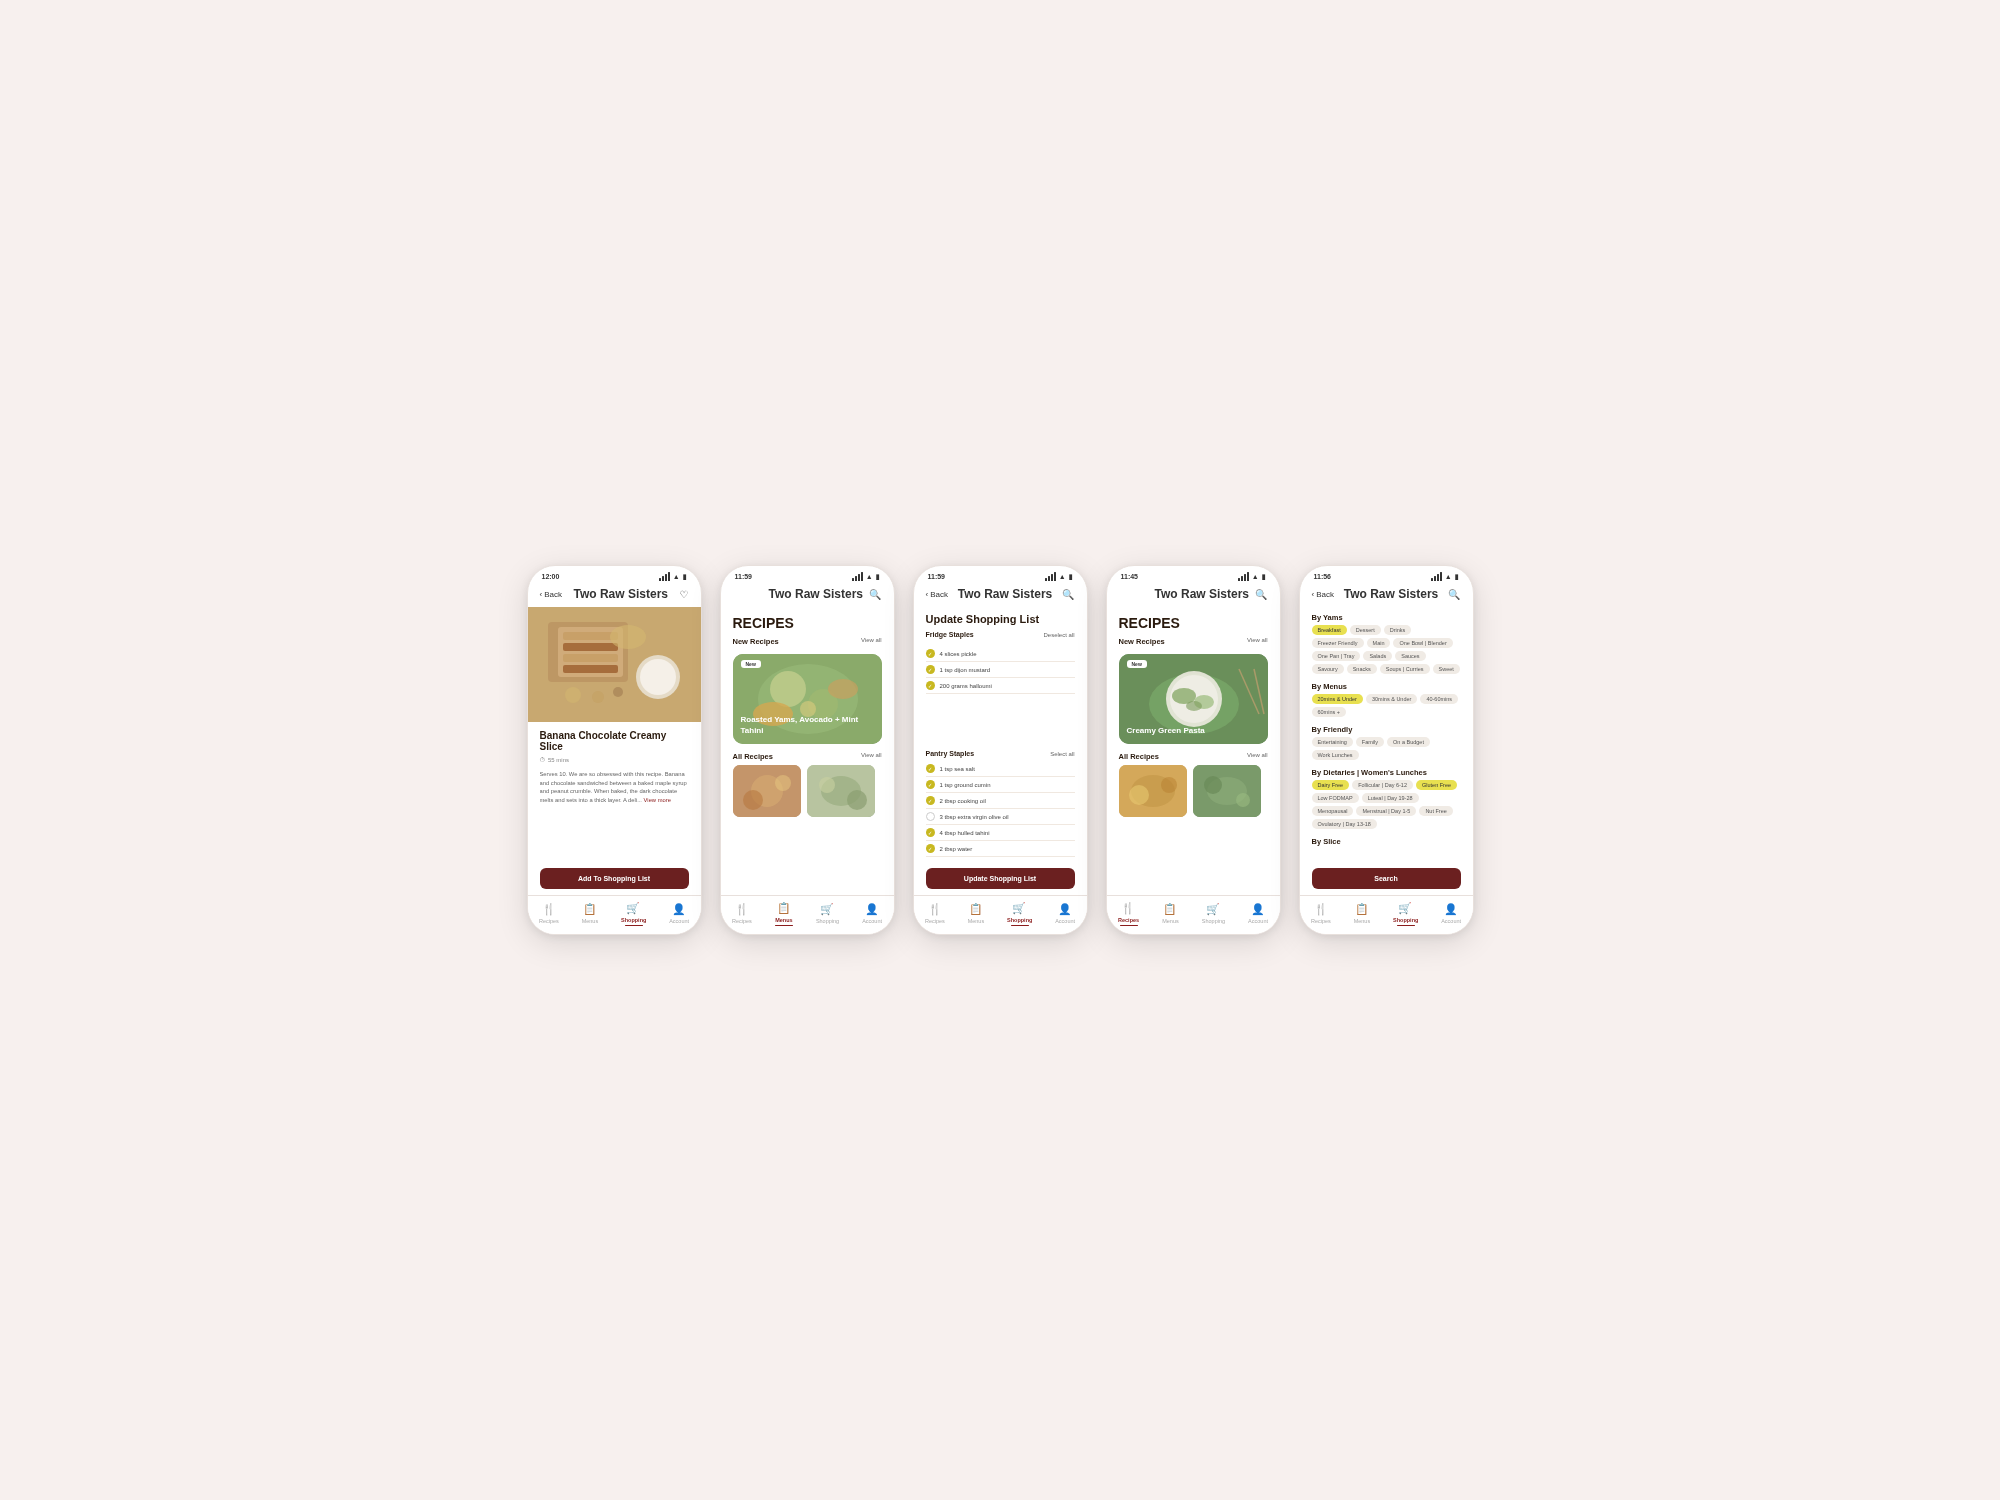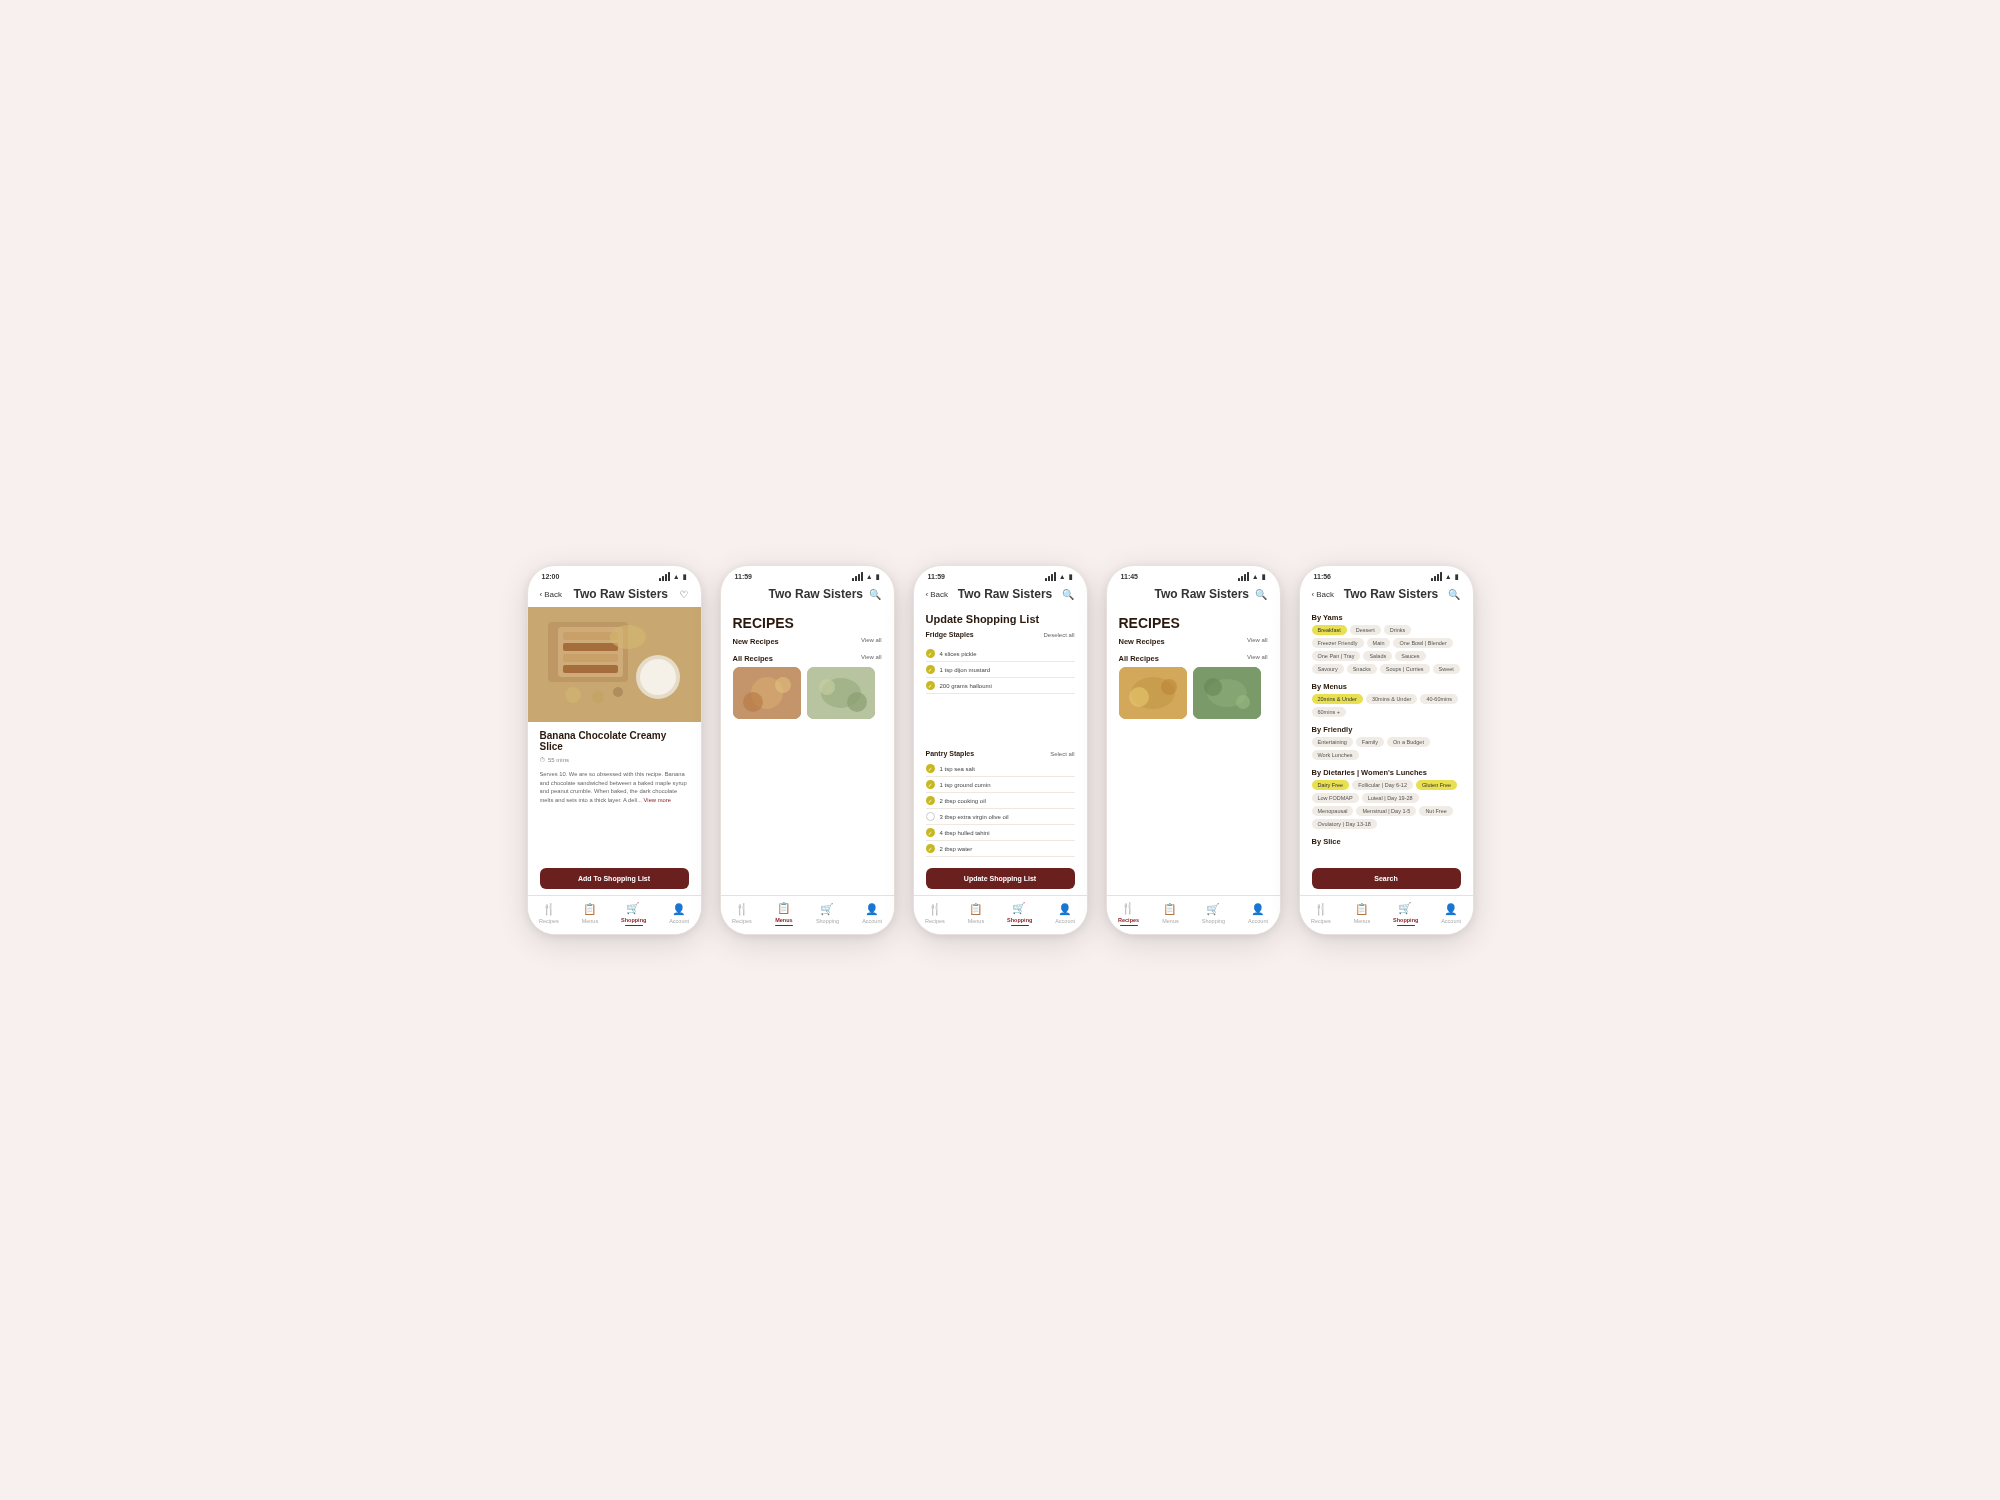--- a/index.html
+++ b/index.html
@@ -395,20 +395,33 @@
       <span class="nav-icon">🔍</span>
     </div>
     <div class="screen-content">
       <div class="recipes-header">
         <div class="recipes-main-title">RECIPES</div>
         <div class="section-row">
           <span class="section-title">New Recipes</span>
           <span class="view-all">View all</span>
         </div>
       </div>
+      <div class="featured-card yam-art">
+        <svg width="151" height="90" viewBox="0 0 151 90">
+          <rect width="151" height="90" fill="#8aaa6a"></rect>
+          <ellipse cx="75" cy="45" rx="50" ry="35" fill="#9aba7a" opacity="0.6"></ellipse>
+          <circle cx="55" cy="35" r="18" fill="#c8d090" opacity="0.7"></circle>
+          <circle cx="90" cy="50" r="15" fill="#a0b870" opacity="0.7"></circle>
+          <ellipse cx="40" cy="60" rx="20" ry="12" fill="#d4a850" opacity="0.8"></ellipse>
+          <ellipse cx="110" cy="35" rx="15" ry="10" fill="#c8a060" opacity="0.7"></ellipse>
+          <circle cx="75" cy="55" r="8" fill="#e8d080" opacity="0.5"></circle>
+        </svg>
+        <div class="featured-badge">New</div>
+        <div class="featured-title">Roasted Yams, Avocado + Mint Tahini</div>
+      </div>
       <div class="all-recipes-section">
         <div class="section-row">
           <span class="section-title">All Recipes</span>
           <span class="view-all">View all</span>
         </div>
         <div class="recipe-grid">
           <div class="recipe-thumb recipe-thumb-2">
             <svg width="68" height="52" viewBox="0 0 68 52">
               <rect width="68" height="52" fill="#c4956a"></rect>
               <circle cx="34" cy="26" r="16" fill="#d4a870" opacity="0.7"></circle>
@@ -583,20 +596,35 @@
       <span class="nav-icon">🔍</span>
     </div>
     <div class="screen-content">
       <div class="recipes-header">
         <div class="recipes-main-title">RECIPES</div>
         <div class="section-row">
           <span class="section-title">New Recipes</span>
           <span class="view-all">View all</span>
         </div>
       </div>
+      <div class="featured-card featured-card-green">
+        <svg width="151" height="90" viewBox="0 0 151 90">
+          <rect width="151" height="90" fill="#6a8f5a"></rect>
+          <ellipse cx="75" cy="50" rx="45" ry="30" fill="#7aaa6a" opacity="0.7"></ellipse>
+          <circle cx="75" cy="45" rx="30" r="28" fill="#f5f0e8" opacity="0.85"></circle>
+          <circle cx="75" cy="45" r="24" fill="#f0ede5" opacity="0.9"></circle>
+          <ellipse cx="65" cy="42" rx="12" ry="8" fill="#8aaa6a" opacity="0.8"></ellipse>
+          <ellipse cx="85" cy="48" rx="10" ry="7" fill="#9aba7a" opacity="0.7"></ellipse>
+          <ellipse cx="75" cy="52" rx="8" ry="5" fill="#7a9a5a" opacity="0.6"></ellipse>
+          <line x1="120" y1="15" x2="140" y2="60" stroke="#c4a070" stroke-width="1.5" opacity="0.7"></line>
+          <line x1="135" y1="15" x2="145" y2="60" stroke="#c4a070" stroke-width="1.5" opacity="0.7"></line>
+        </svg>
+        <div class="featured-badge">New</div>
+        <div class="featured-title">Creamy Green Pasta</div>
+      </div>
       <div class="all-recipes-section">
         <div class="section-row">
           <span class="section-title">All Recipes</span>
           <span class="view-all">View all</span>
         </div>
         <div class="recipe-grid">
           <div class="recipe-thumb recipe-thumb-4">
             <svg width="68" height="52" viewBox="0 0 68 52">
               <rect width="68" height="52" fill="#d4a85a"></rect>
               <ellipse cx="34" cy="26" rx="22" ry="16" fill="#c49848" opacity="0.7"></ellipse>

